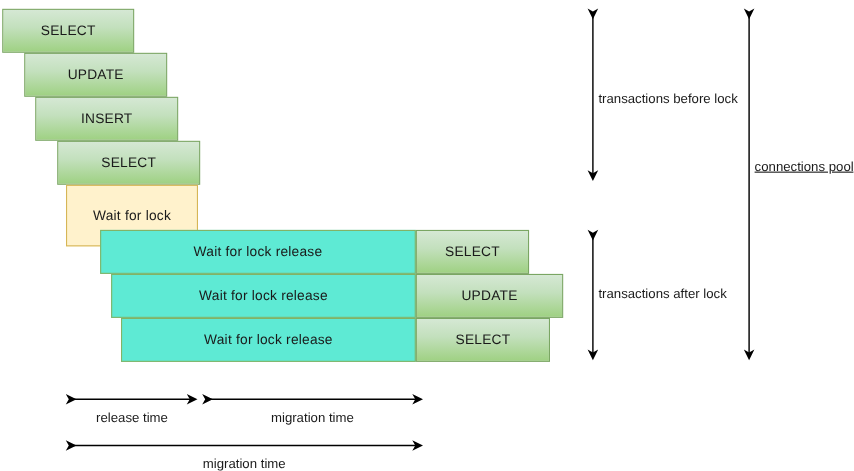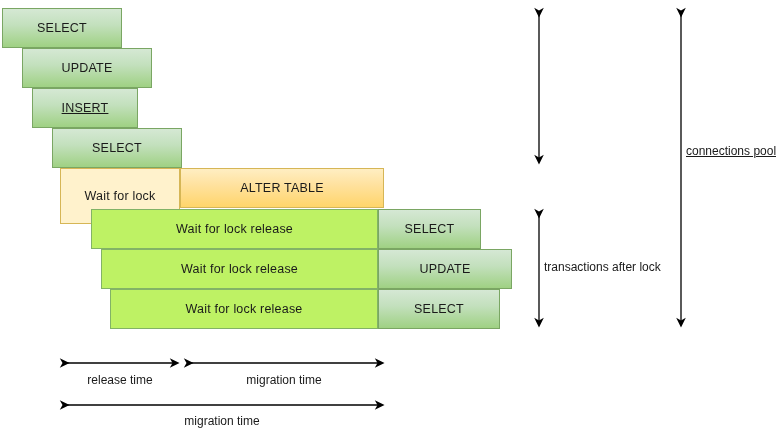--- a/index.html
+++ b/index.html
@@ -17,21 +17,21 @@
     white-space:nowrap;
   }
   
   .bar.green{
     background:linear-gradient(to bottom,#d5e8d4 0%,#c3e0bd 42%,#9fd183 100%);
     border:1px solid #7aa663;
     text-align:center;
   }
   
   .bar.palegreen{
-    background:#bef264;
+    background:#5eead4;
     border:1px solid #82b366;
   }
   
   .bar.paleorange{
     background:#fff2cc;
     border:1px solid #d6b656;
   }
   
   .bar.orange{
     background:linear-gradient(to bottom,#ffeec2 0%,#ffe2a0 40%,#ffd56b 100%);
@@ -47,32 +47,29 @@
 <body>
 
 <div id="stage">
 
   <div class="bar green" style="left: 2px; top: 8px; width: 120px; height: 40px;">
     <span>SELECT</span>
   </div>
   <div class="bar green" style="left: 22px; top: 48px; width: 130px; height: 40px;">
     <span>UPDATE</span>
   </div>
-  <div class="bar green" style="left: 32px; top: 88px; width: 106px; height: 40px; text-decoration: underline;">
+  <div class="bar green" style="left: 32px; top: 88px; width: 130px; height: 40px;">
     <span>INSERT</span>
   </div>
   <div class="bar green" style="left: 52px; top: 128px; width: 130px; height: 40px;">
     <span>SELECT</span>
   </div>
 
   <div class="bar paleorange" style="left: 60px; top: 168px; width: 120px; height: 56px;">
     <span>Wait for lock</span>
-  </div>
-  <div class="bar orange" style="left: 180px; top: 168px; width: 204px; height: 40px;">
-    <span>ALTER TABLE</span>
   </div>
 
   <div class="bar palegreen" style="left: 91px; top: 209px; width: 287px; height: 40px;">
     <span>Wait for lock release</span>
   </div>
   <div class="bar green" style="left: 378px; top: 209px; width: 103px; height: 40px;">
     <span>SELECT</span>
   </div>
 
   <div class="bar palegreen" style="left: 101px; top: 249px; width: 277px; height: 40px;">
@@ -98,20 +95,23 @@
     <g id="arrow-group" stroke="#000" stroke-width="1.3" marker-start="url(#ah)" marker-end="url(#ah)" fill="none">
         <line x1="539" y1="13" x2="539" y2="160"></line>
         <line x1="539" y1="214" x2="539" y2="323"></line>
         <line x1="681" y1="13" x2="681" y2="323"></line>
         <line x1="65" y1="363" x2="175" y2="363"></line>
         <line x1="189" y1="363" x2="380" y2="363"></line>
         <line x1="65" y1="405" x2="380" y2="405"></line>
       </g>
   </svg>
 
+  <div class="anno" style="left: 544px; top: 83px;">
+    <span>transactions before lock</span>
+  </div>
   <div class="anno" style="left: 544px; top: 260px;">
     <span>transactions after lock</span>
   </div>
   <div class="anno" style="left: 686px; top: 144px; text-decoration: underline;">
     <span>connections pool</span>
   </div>
 
   <div class="anno" style="left: 120px; top: 373px; transform: translateX(-50%);">
     <span>release time</span>
   </div>

